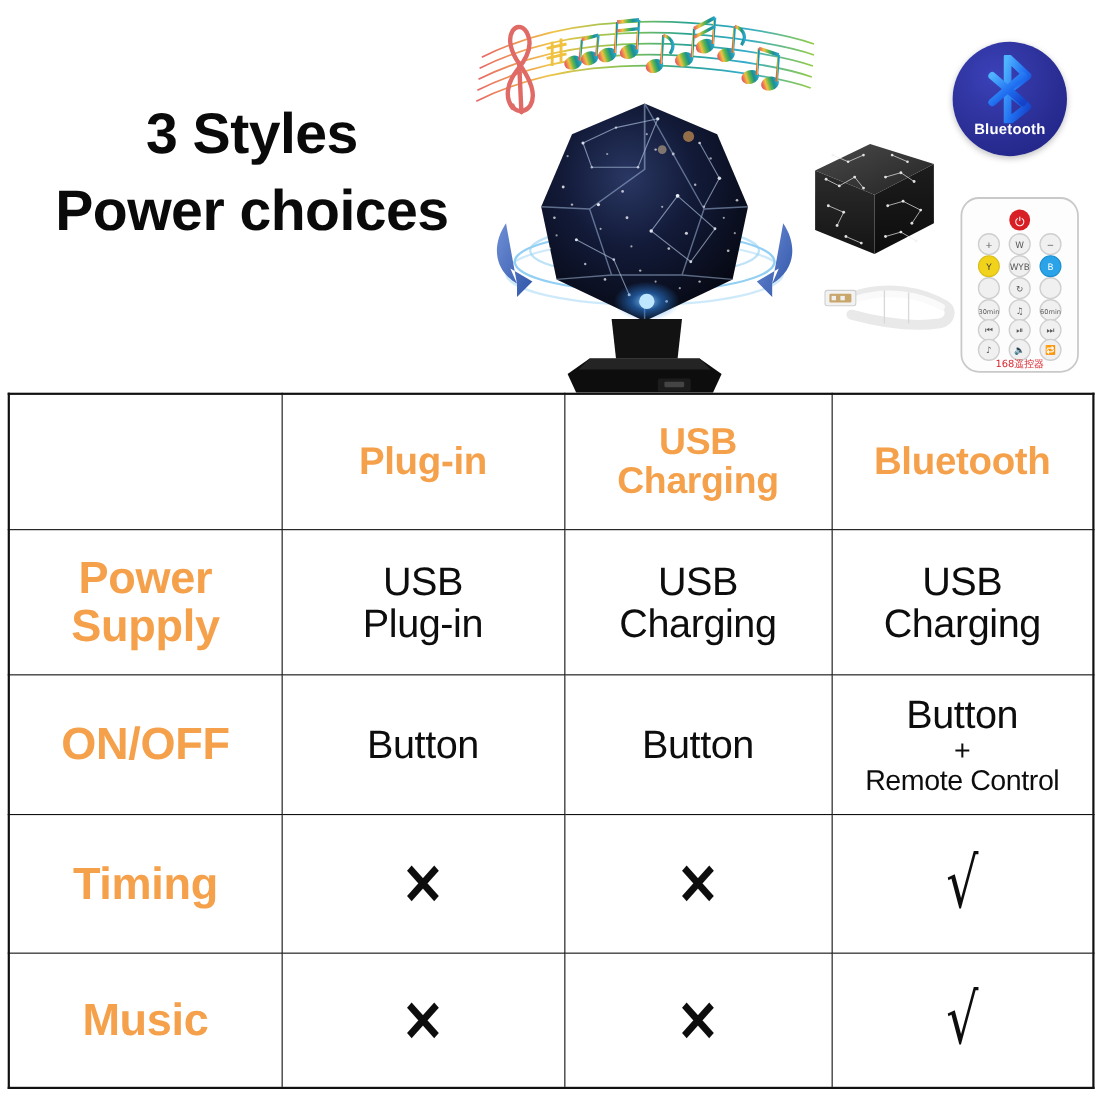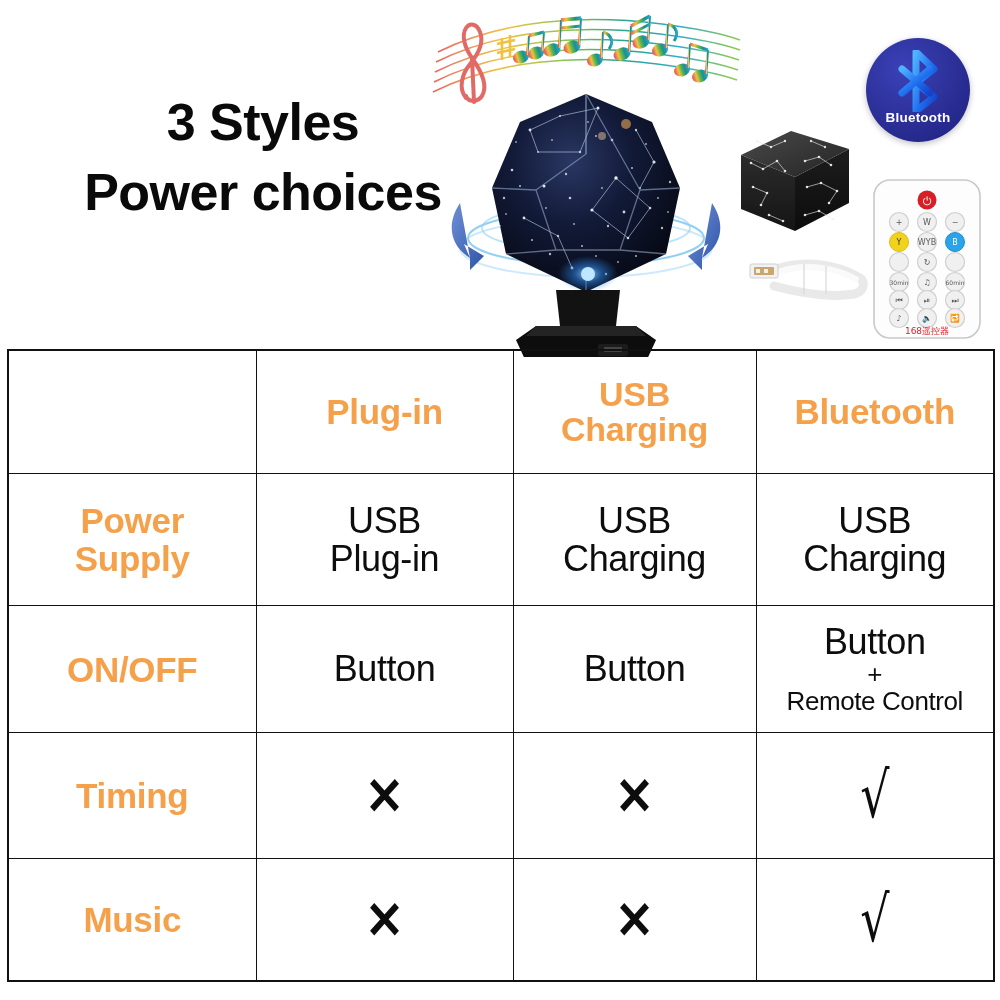--- a/index.html
+++ b/index.html
@@ -10,21 +10,21 @@
     font-family:"Liberation Sans",sans-serif;
     overflow:hidden;
     position:relative;
     -webkit-font-smoothing:antialiased;
   }
 
   
   #hero{position:absolute;left:0;top:0;width:1000px;height:357px;background:#fff;overflow:hidden;}
 
   
-  #headline{position:absolute;left:68px;top:96px;width:390px;}
+  #headline{position:absolute;left:34px;top:96px;width:390px;}
   #headline div{
     font-weight:bold;color:#0a0a0a;letter-spacing:-.5px;
     line-height:1.0;font-family:"Liberation Sans",sans-serif;
   }
   #hl-1{font-size:52px;text-align:center;}
   #hl-2{font-size:52px;text-align:center;margin-top:18px;}
 
   
   #music{position:absolute;left:432px;top:2px;width:310px;height:105px;}
 
@@ -48,21 +48,21 @@
     position:absolute;left:0;top:72px;width:104px;text-align:center;
     color:#fff;font-size:13.5px;font-weight:bold;letter-spacing:.2px;
     font-family:"Liberation Sans",sans-serif;
   }
 
   
   #remote{position:absolute;left:871px;top:178px;width:112px;height:162px;}
 
   
   #cmp-table{
-    position:absolute;left:7px;top:349px;width:986px;height:633px;
+    position:absolute;left:7px;top:357px;width:986px;height:633px;
     border-collapse:collapse;table-layout:fixed;
     border:2px solid #111;
   }
   #cmp-table td{
     border:1.6px solid #111;
     text-align:center;vertical-align:middle;
     padding:0;
   }
   .col-a{width:248px;}
   .col-b{width:257px;}
@@ -76,21 +76,21 @@
   .r-tim{height:105px;margin-top:28px;}
   .r-mus{height:102px;margin-top:28px;}
 
   .hdr{
     color:#f5a14b;font-weight:bold;font-size:35px;line-height:1.04;
     font-family:"Liberation Sans",sans-serif;
     letter-spacing:-.3px;
   }
   .hdr.two{font-size:34px;}
   .rowlabel{
-    color:#f5a14b;font-weight:bold;font-size:35px;line-height:1.06;
+    color:#f5a14b;font-weight:bold;font-size:41px;line-height:1.06;
     font-family:"Liberation Sans",sans-serif;letter-spacing:-.3px;
   }
   .cellval{
     color:#0d0d0d;font-size:36px;line-height:1.05;font-weight:normal;
     font-family:"Liberation Sans",sans-serif;letter-spacing:-.4px;
   }
   .cellval .sm{font-size:26px;display:block;line-height:1.08;}
   .cellval .plus{font-size:26px;display:block;line-height:1.0;}
   .mark-ok{
     color:#0d0d0d;font-size:56px;line-height:1;font-weight:normal;

